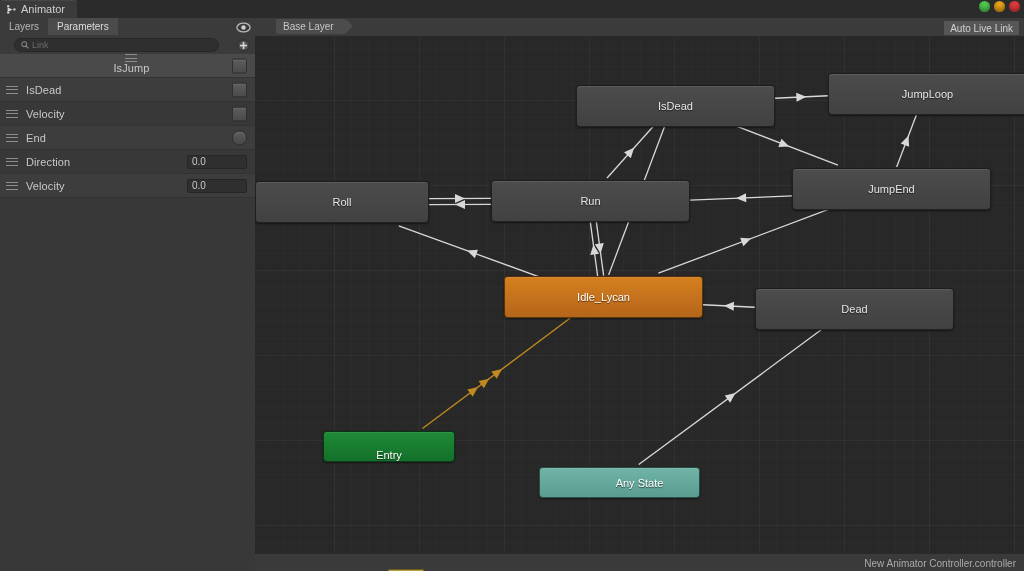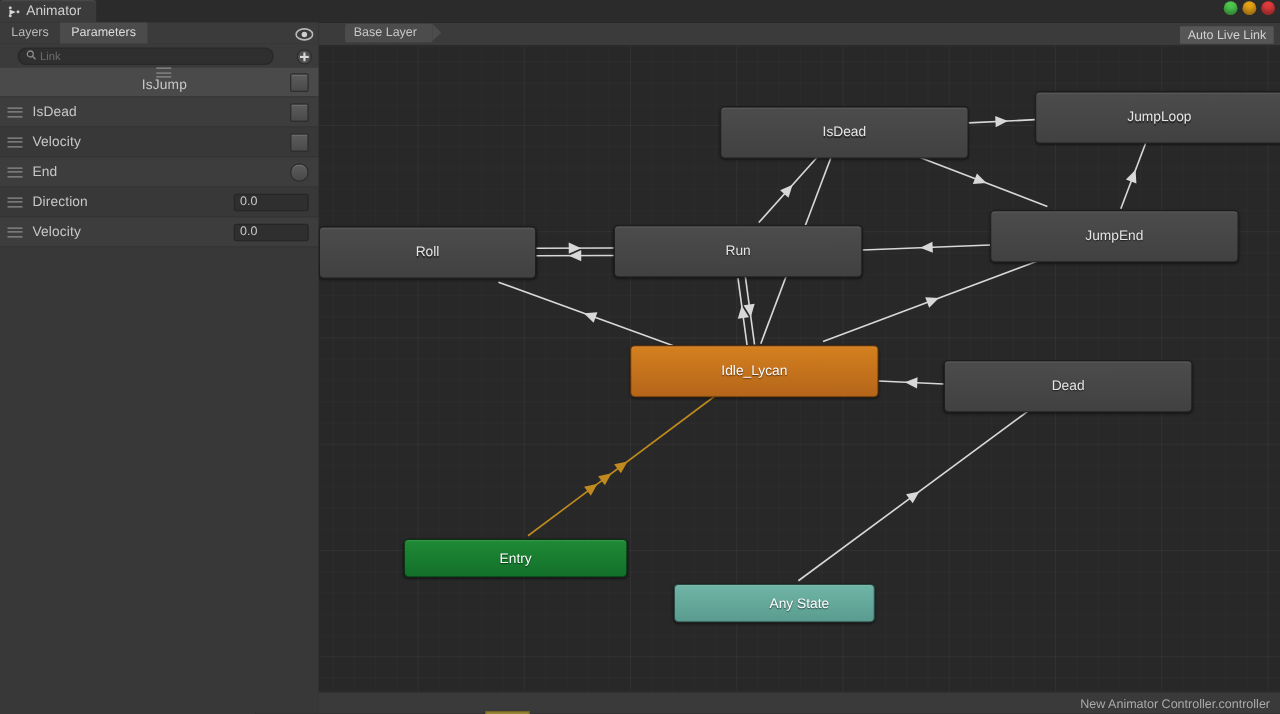--- a/index.html
+++ b/index.html
@@ -383,21 +383,21 @@
         </div>
         <div class="node normal" style="left: 537px; top: 150px; width: 199px; height: 42px;">
           <span>JumpEnd</span>
         </div>
         <div class="node default" style="left: 249px; top: 258px; width: 199px; height: 42px;">
           <span>Idle_Lycan</span>
         </div>
         <div class="node normal" style="left: 500px; top: 270px; width: 199px; height: 42px;">
           <span>Dead</span>
         </div>
-        <div class="node entry" style="left: 68px; top: 413px; width: 179px; height: 31px;">
+        <div class="node entry" style="left: 68px; top: 413px; width: 132px; height: 31px; align-items: flex-end;">
           <span>Entry</span>
         </div>
         <div class="node any" style="left: 284px; top: 449px; width: 161px; height: 31px; padding-left: 40px;">
           <span>Any State</span>
         </div>
       </div>
 
     <div class="gtoolbar">
       <div class="crumb">
         <span>Base Layer</span>

